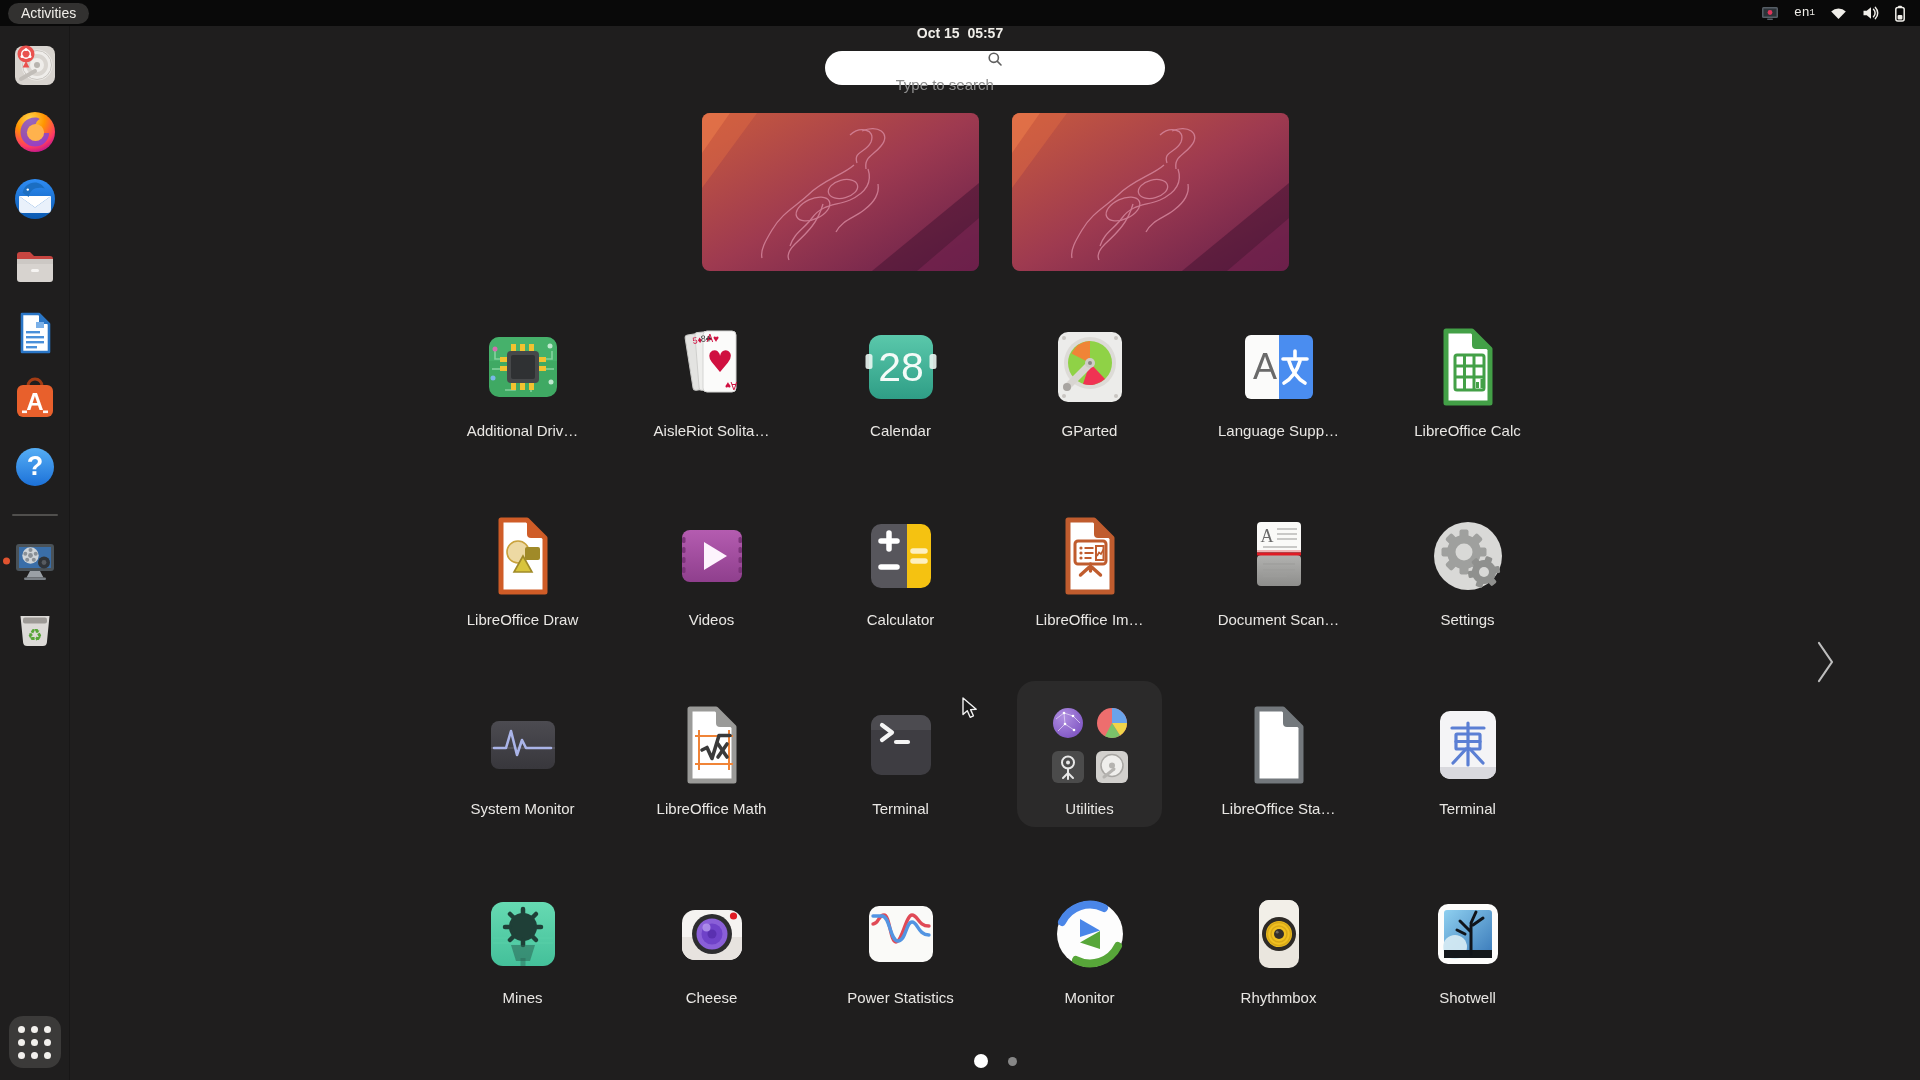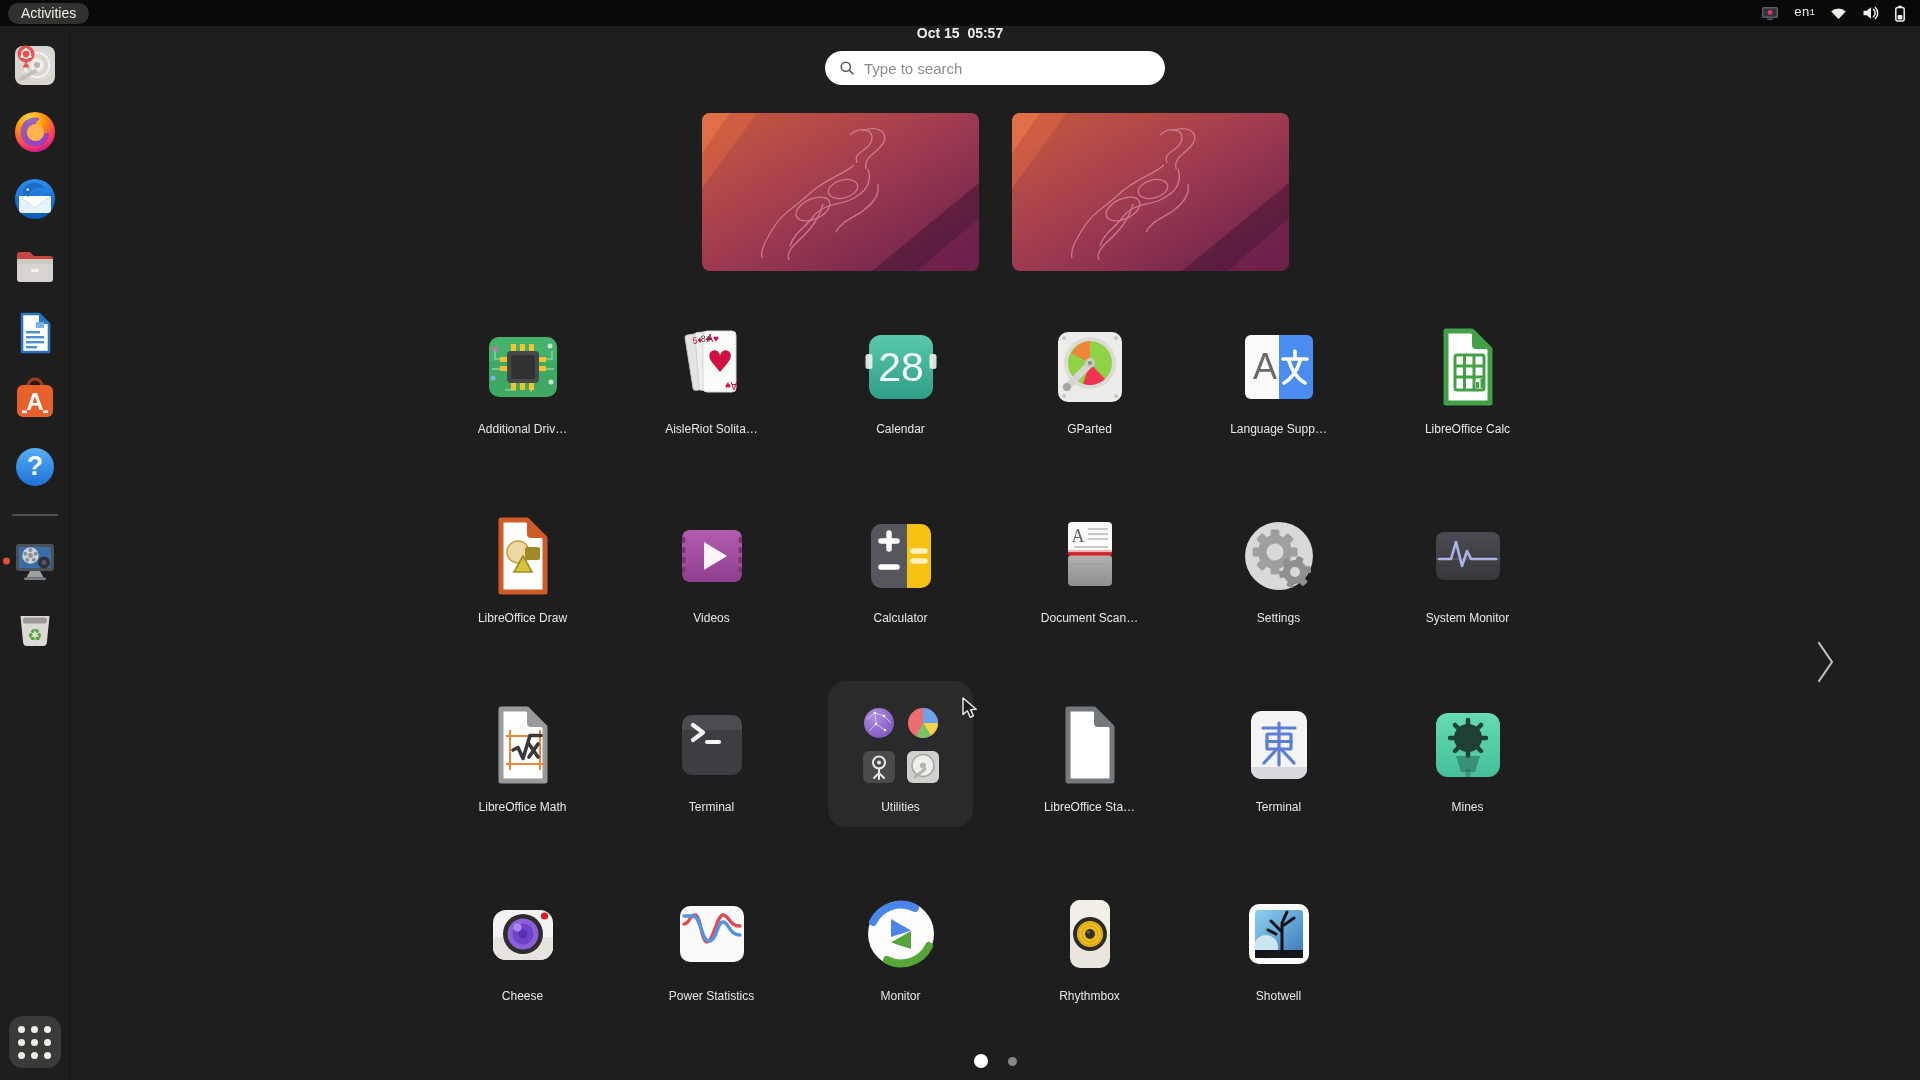--- a/index.html
+++ b/index.html
@@ -35,37 +35,37 @@
   .running-dot { position:absolute; left:-8px; top:50%; transform:translateY(-50%);
     width:7px; height:7px; border-radius:50%; background:var(--running_dot,#e0532f); }
   .show-apps { position:absolute; bottom:12px; left:50%; transform:translateX(-50%);
     width:52px; height:52px; border-radius:14px; background:#3b3a39;
     display:grid; grid-template-columns:repeat(3,7px); grid-template-rows:repeat(3,7px);
     gap:6px; place-content:center; }
   .show-apps span { width:7px; height:7px; border-radius:50%; background:#f2f0ed; }
   
   .search { position:absolute; top:51px; left:825px; width:340px; height:34px;
     border-radius:17px; background:var(--search_bg,#fff); display:flex;
-    align-items:center; padding:0 14px; gap:9px; z-index:10; }
+    align-items:center; padding:0 14px; gap:9px; z-index:10;flex-direction:column; }
   .search svg { flex:none; display:block; }
   .search input { flex:1; border:none; outline:none; background:transparent;
     font-size:15px; color:#333; font-family:inherit; }
   .search input::placeholder { color:var(--search_placeholder,#8d8d8d); }
   
   .workspaces { position:absolute; top:113px; left:70px; width:1850px;
     display:flex; justify-content:center; gap:33px; }
   .workspace { width:277px; height:158px; border-radius:8px; overflow:hidden; flex:none; }
   .workspace svg { display:block; width:100%; height:100%; }
   
   .app-grid { position:absolute; top:325px; left:428px; width:1134px;
     display:grid; grid-template-columns:repeat(6,189px); grid-auto-rows:189px; }
   .app-item { position:relative; display:flex; flex-direction:column; align-items:center; }
   .app-icon { width:84px; height:84px; position:relative; z-index:2; }
   .app-icon > svg { width:100%; height:100%; display:block; }
-  .app-label { margin-top:13px; font-size:12px; color:var(--label_text,#e9e7e4);
+  .app-label { margin-top:13px; font-size:15px; color:var(--label_text,#e9e7e4);
     z-index:2; max-width:180px; white-space:nowrap; text-align:center; }
   .folder-tile { position:absolute; top:-22px; left:22px; width:145px; height:146px;
     border-radius:18px; background:var(--folder_tile_bg,#2b2a2a); z-index:1; }
   .mini-grid { width:84px; height:84px; display:grid; grid-template-columns:36px 36px;
     grid-template-rows:36px 36px; gap:8px; place-content:center; }
   .mini-grid .mini svg { width:36px; height:36px; display:block; }
   
   .pagination { position:absolute; top:1054px; left:70px; width:1850px;
     display:flex; justify-content:center; align-items:center; gap:20px; }
   .page-dot { border-radius:50%; }
@@ -469,20 +469,41 @@
               <line x1="30" y1="19" x2="30" y2="35"></line>
               <line x1="22" y1="53" x2="38" y2="53"></line>
             </g>
             <g stroke="#fdf0c0" stroke-width="5.5" stroke-linecap="round">
               <line x1="54" y1="37" x2="66" y2="37"></line>
               <line x1="54" y1="47" x2="66" y2="47"></line>
             </g>
           </svg>
         </div>
         <div class="app-label">Calculator</div>
+      </div>
+      <div class="app-item">
+        <div class="app-icon">
+          <svg viewBox="0 0 84 84">
+            <path d="M20 6 h26 l18 18 v54 h-44 z" fill="#ffffff" stroke="#c05c2e" stroke-width="5" stroke-linejoin="round"></path>
+            <path d="M46 6 l18 18 h-14 a4 4 0 0 1 -4 -4 z" fill="#c05c2e"></path>
+            <rect x="27" y="27" width="31" height="23" rx="3" fill="none" stroke="#c05c2e" stroke-width="3"></rect>
+            <g fill="#c05c2e">
+              <circle cx="33" cy="34" r="1.6"></circle>
+              <rect x="36.5" y="33" width="9" height="2"></rect>
+              <circle cx="33" cy="39" r="1.6"></circle>
+              <rect x="36.5" y="38" width="9" height="2"></rect>
+              <circle cx="33" cy="44" r="1.6"></circle>
+              <rect x="36.5" y="43" width="7" height="2"></rect>
+            </g>
+            <rect x="48" y="32" width="7.5" height="14" fill="none" stroke="#c05c2e" stroke-width="2"></rect>
+            <path d="M49 42 l2 -3.5 2 1.5 2.5 -4.5" stroke="#c05c2e" fill="none" stroke-width="1.6"></path>
+            <path d="M42.5 50 v7 m0 -5 l-10 9 m10 -9 l10 9" stroke="#c05c2e" stroke-width="3.4" fill="none" stroke-linecap="round"></path>
+          </svg>
+        </div>
+        <div class="app-label">LibreOffice Im…</div>
       </div>
       <div class="app-item">
         <div class="app-icon">
           <svg viewBox="0 0 84 84">
             <path d="M24 8 h36 a4 4 0 0 1 4 4 v26 h-44 v-26 a4 4 0 0 1 4 -4z" fill="#fafaf8"></path>
             <defs>
               <linearGradient id="dsg" x1="0" y1="0" x2="0" y2="1">
                 <stop offset="0" stop-color="#b2b2b0"></stop>
                 <stop offset="1" stop-color="#8e8e8c"></stop>
               </linearGradient>

